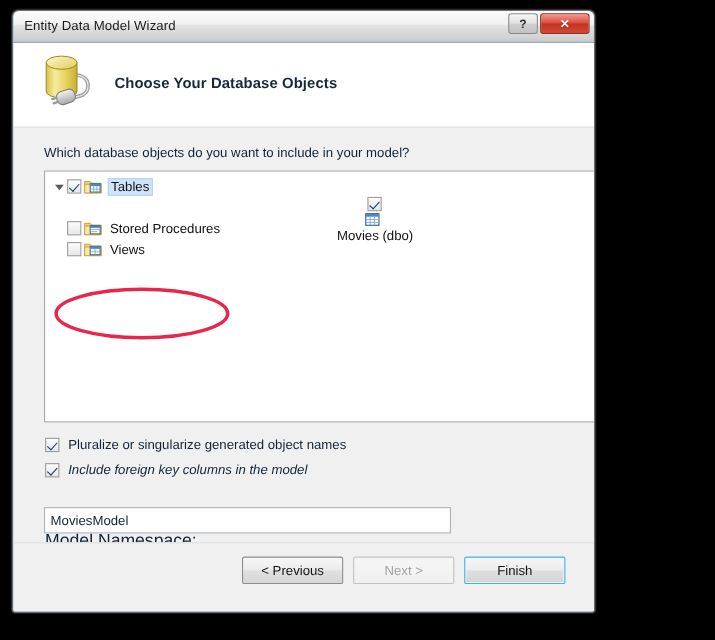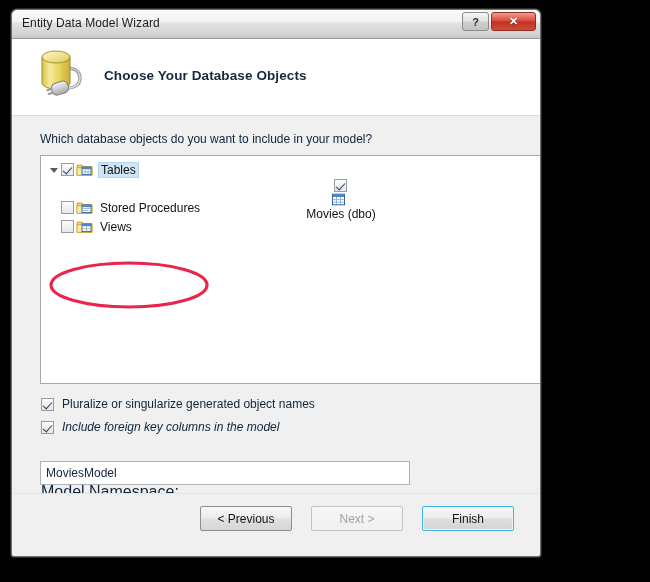--- a/index.html
+++ b/index.html
@@ -238,21 +238,21 @@
     position: relative;
     height: 64px;
     background: #f0f0f0;
     border-top: 1px solid #e4e4e4;
   }
   .btnrow {
     position: absolute;
     right: 26px;
     top: 12px;
     display: flex;
-    gap: 19px;
+    gap: 9px;
   }
   .btn {
     width: 92px;
     height: 25px;
     font-family: "Liberation Sans", sans-serif;
     font-size: 12px;
     color: #141414;
     background: linear-gradient(to bottom, #f7f7f7 0%, #ececec 48%, #e0e0e0 52%, #d6d6d6 100%);
     border: 1px solid #8d8d8d;
     border-radius: 2px;

